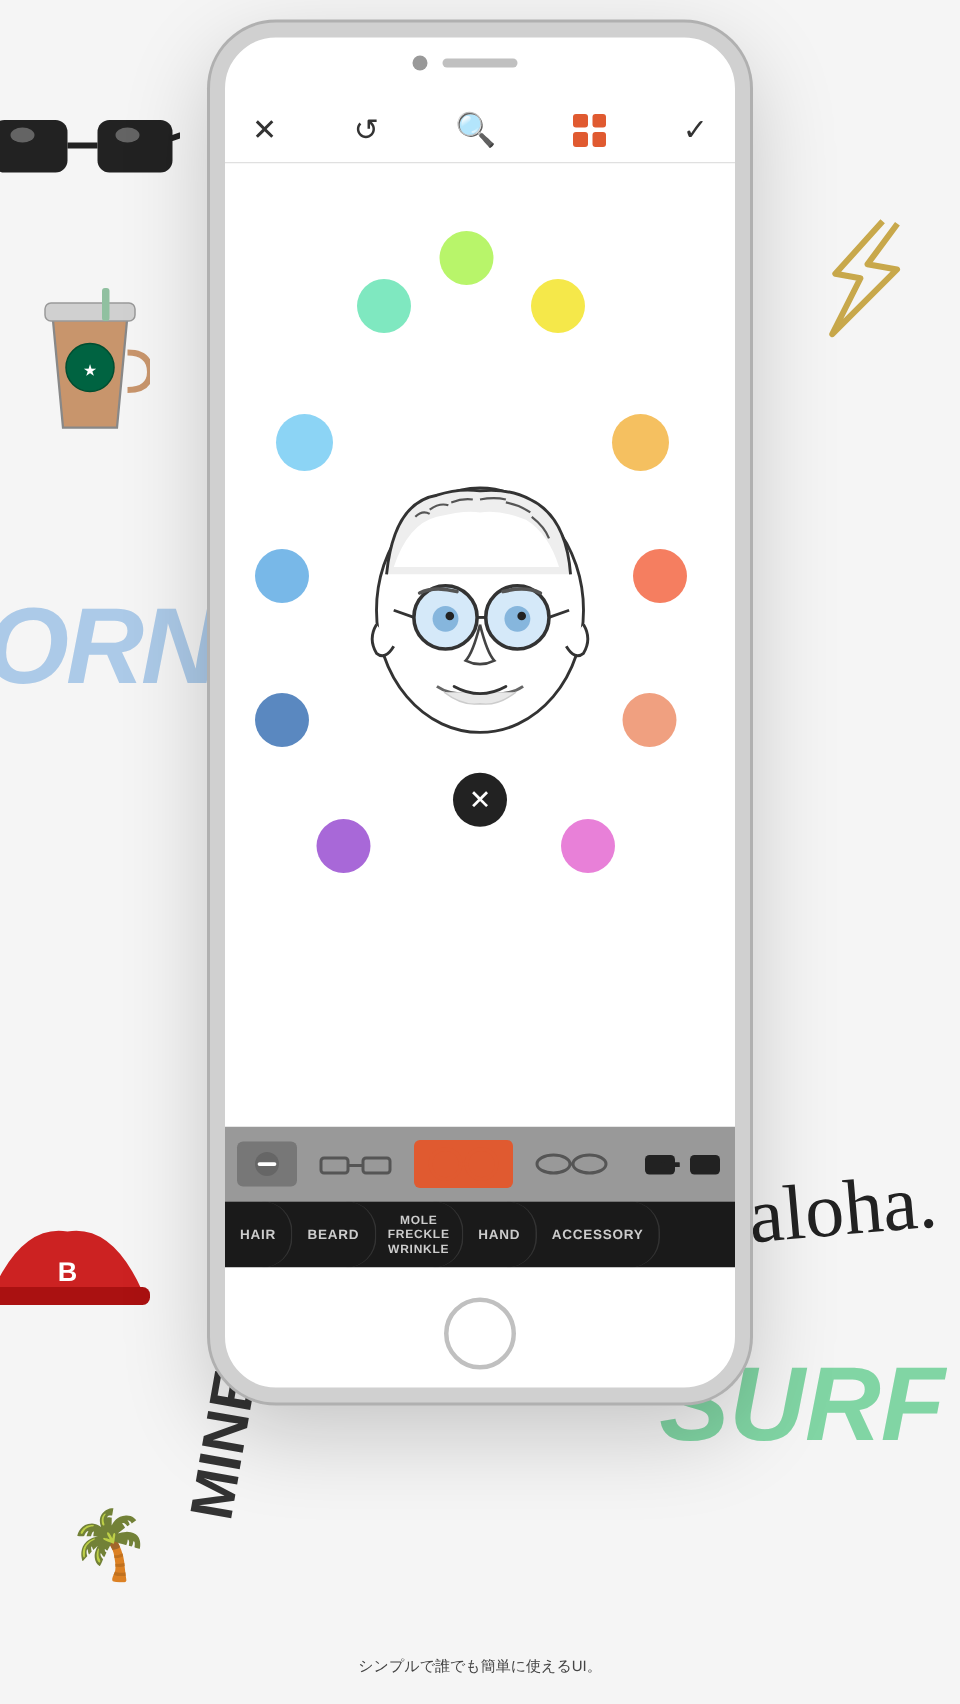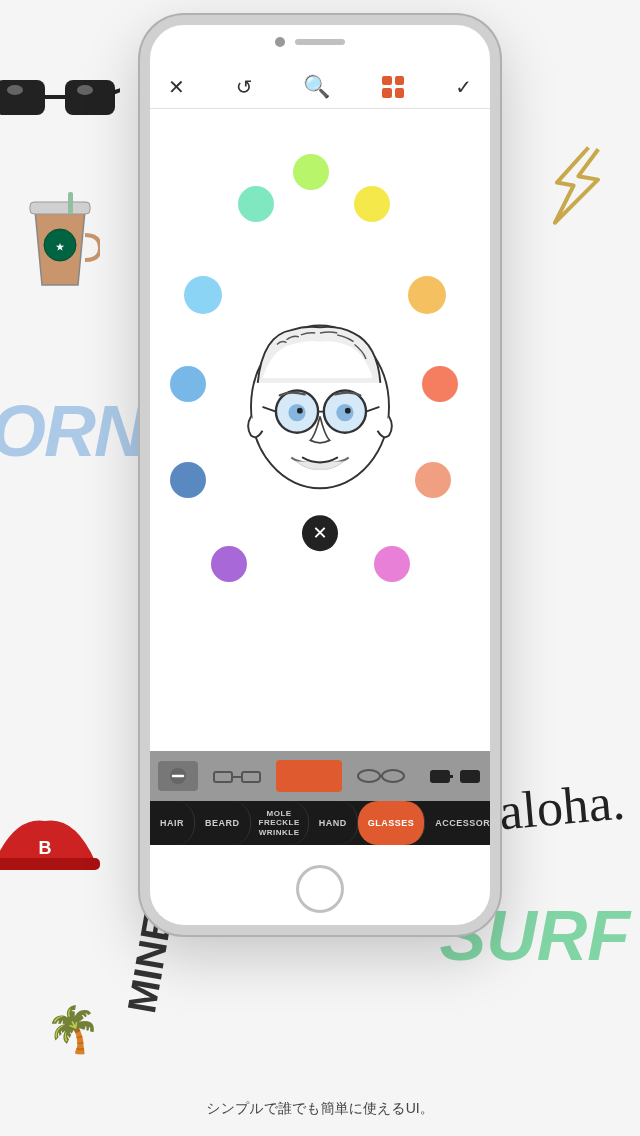--- a/index.html
+++ b/index.html
@@ -303,21 +303,21 @@
       color: #fff;
     }
 
     
     .bottom-text {
       position: absolute;
       bottom: 18px;
       left: 0;
       right: 0;
       text-align: center;
-      font-size: 14px;
+      font-size: 10px;
       color: #444;
       font-family: 'Helvetica Neue', Arial, sans-serif;
     }
 
     
     .face-svg {
       width: 200px;
       height: 230px;
     }
   </style>
@@ -499,21 +499,20 @@
           </svg>
         </div>
 
       </div>
 
       <div class="category-tabs">
         <div class="category-tab">HAIR</div>
         <div class="category-tab">BEARD</div>
         <div class="category-tab" style="line-height:1.2; padding: 0 8px; font-size:8px;">MOLE<br>FRECKLE<br>WRINKLE</div>
         <div class="category-tab">HAND</div>
-        <div class="category-tab active">GLASSES</div>
         <div class="category-tab">ACCESSORY</div>
 
       </div>
     </div>
 
     <div class="phone-home"></div>
   </div>
 </div>
 
 <div class="bottom-text">シンプルで誰でも簡単に使えるUI。</div>

